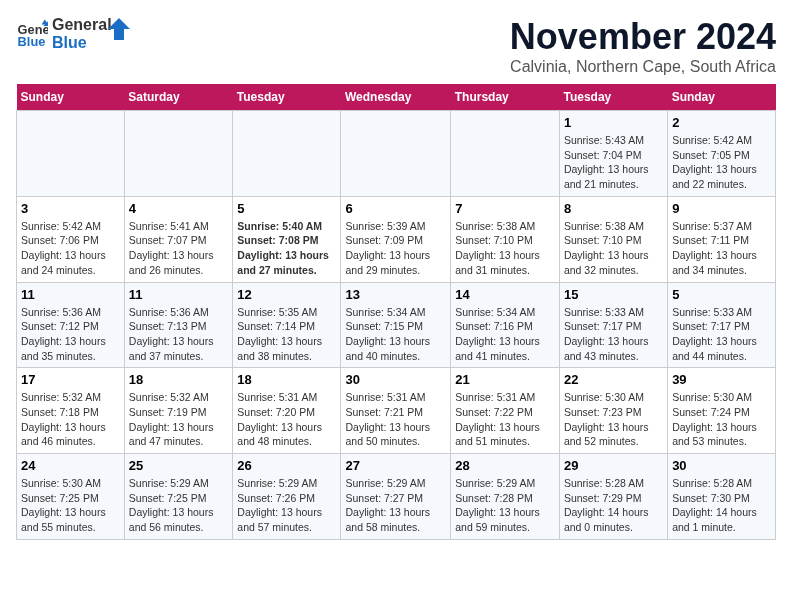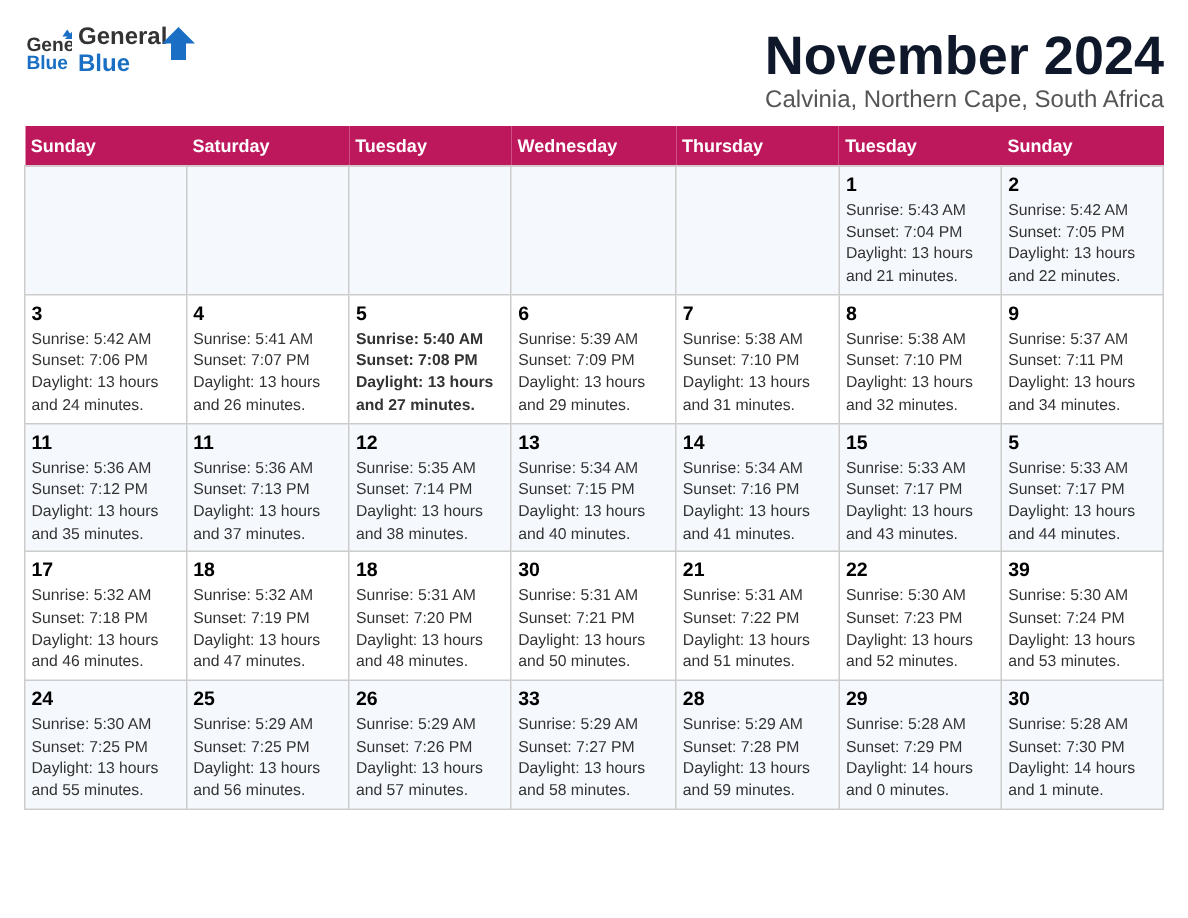--- a/index.html
+++ b/index.html
@@ -285,21 +285,21 @@
 Sunset: 7:25 PM
 Daylight: 13 hours and 56 minutes.</div>
         </td>
         <td>
           <span class="day-num">26</span>
           <div class="day-info" style="white-space: pre-line;">Sunrise: 5:29 AM
 Sunset: 7:26 PM
 Daylight: 13 hours and 57 minutes.</div>
         </td>
         <td>
-          <span class="day-num">33</span>
+          <span class="day-num">27</span>
           <div class="day-info" style="white-space: pre-line;">Sunrise: 5:29 AM
 Sunset: 7:27 PM
 Daylight: 13 hours and 58 minutes.</div>
         </td>
         <td>
           <span class="day-num">28</span>
           <div class="day-info" style="white-space: pre-line;">Sunrise: 5:29 AM
 Sunset: 7:28 PM
 Daylight: 13 hours and 59 minutes.</div>
         </td>

